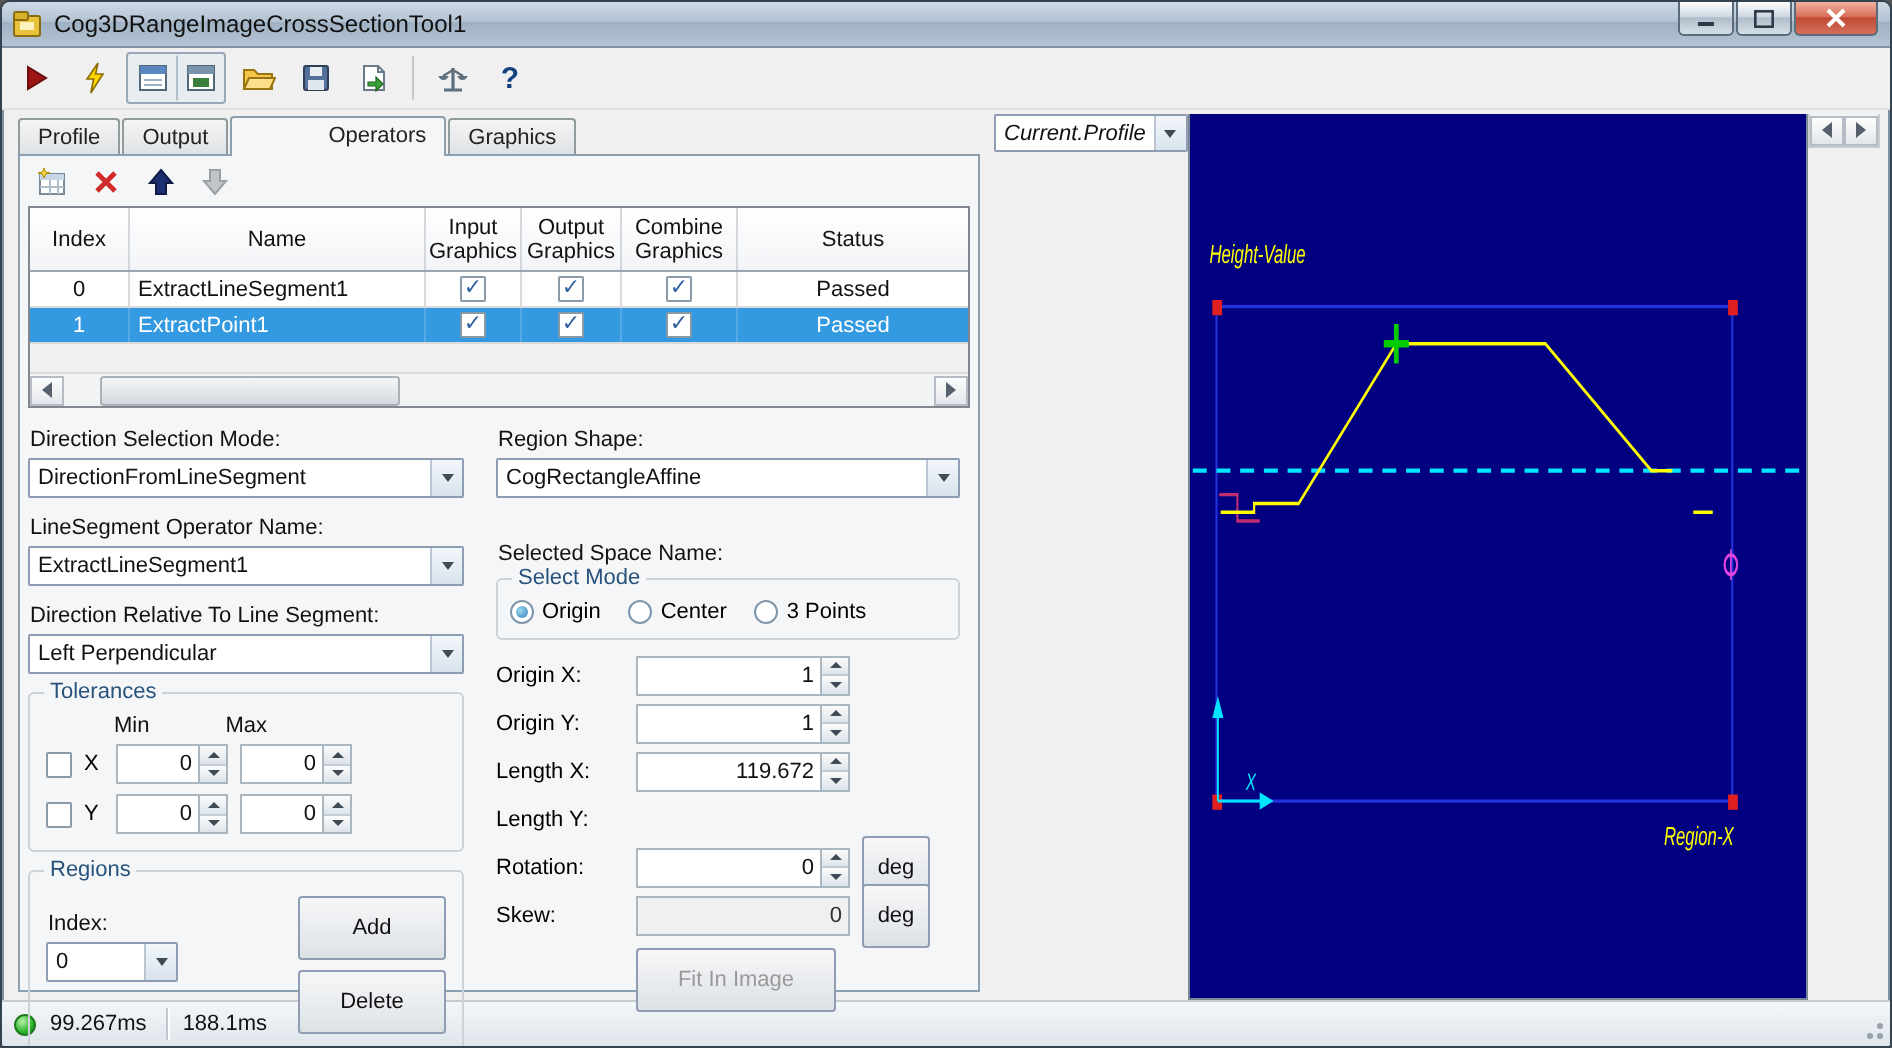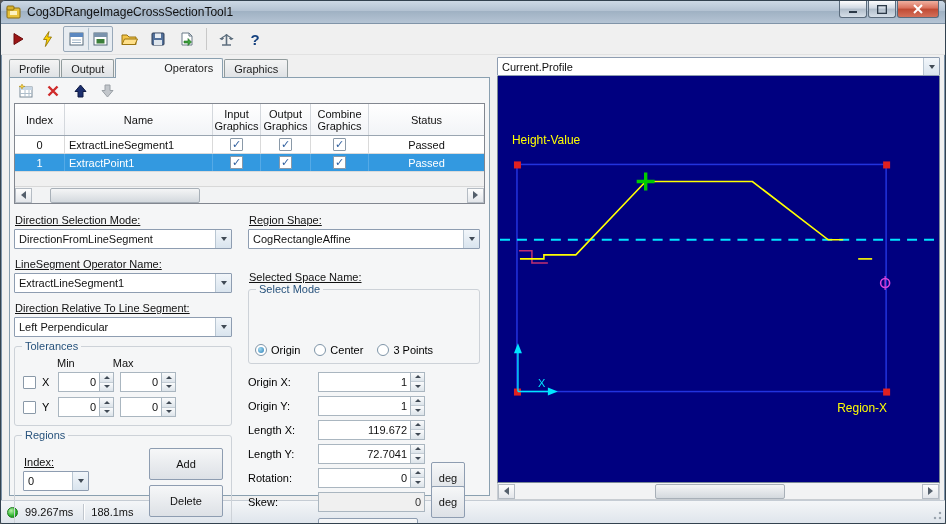--- a/index.html
+++ b/index.html
@@ -24,21 +24,21 @@
   .tbtn{ width:26px; height:26px; display:flex; align-items:center; justify-content:center;
     border:1px solid transparent; border-radius:2px; cursor:pointer; }
   .tool-group{ display:flex; border:1px solid #98a8b8; border-radius:2px; background:#e7ecf1; }
   .tool-group .tbtn{ width:24px; height:24px; }
   .tool-group .tbtn + .tbtn{ border-left:1px solid #aebecb; }
   .tsep{ width:1px; height:22px; background:#c8c8c8; margin:0 3px; }
   .help-q{ font-size:15px; font-weight:bold; color:#14407e; }
   
   .main{ flex:1; display:flex; min-height:0; }
   .left{ width:493px; flex:0 0 493px; padding:2px 0 0 8px; }
-  .right{ flex:1; display:flex; flex-direction:column; padding:2px 5px 0 3px; min-width:0; }
+  .right{ flex:1; display:flex; padding:2px 5px 0 3px; min-width:0;font-style:italic; }
   
   .tabs{ display:flex; height:20px; align-items:flex-end; }
   .tab{ font-size:11px; padding:3px 9px 2px; border:1px solid #919b9c; border-bottom:none;
     background:linear-gradient(#f4f4f4,#dfe2e5); border-radius:2px 2px 0 0; margin-right:1px;
     cursor:pointer; color:#222; }
   .tab.active{ background:#f5f6f7; position:relative; top:1px; padding-bottom:4px; z-index:2;
     border-color:#8aa0b0;padding-left:48px; }
   .page{ border:1px solid #8aa0b0; background:#f5f6f7; height:419px; width:481px;
     padding:3px 4px; display:flex; flex-direction:column; position:relative; z-index:1; }
   
@@ -68,21 +68,21 @@
   .sb-track{ flex:1; position:relative; height:15px; }
   .sb-thumb{ position:absolute; top:0; height:15px; background:linear-gradient(#f4f5f6,#d4d9de);
     border:1px solid #a8b0b8; border-radius:2px; cursor:grab; }
   .tri{ width:0; height:0; }
   .tri.l{ border-top:4px solid transparent; border-bottom:4px solid transparent; border-right:5px solid #55606c; }
   .tri.r{ border-top:4px solid transparent; border-bottom:4px solid transparent; border-left:5px solid #55606c; }
   
   .forms{ display:flex; padding-top:8px; gap:16px; }
   .fcol-left{ width:218px; }
   .fcol-right{ width:232px; }
-  .flabel{ font-size:11px; color:#111; margin:2px 0 3px 1px;text-decoration:underline; }
+  .flabel{ font-size:11px; color:#111; margin:2px 0 3px 1px; }
   .combo{ height:20px; border:1px solid #8e9db1; background:#fff; display:flex; align-items:center;
     cursor:pointer; border-radius:1px; }
   .combo .ctext{ flex:1; font-size:11px; padding:0 4px; color:#111; white-space:nowrap; overflow:hidden; }
   .combo .cbtn{ width:16px; align-self:stretch; background:linear-gradient(#f2f6fa,#d9e4ee);
     border-left:1px solid #b9c6d2; display:flex; align-items:center; justify-content:center; }
   .arr-dn{ width:0; height:0; border-left:3.5px solid transparent; border-right:3.5px solid transparent;
     border-top:4px solid #404a55; }
   .arr-up-s{ width:0; height:0; border-left:3px solid transparent; border-right:3px solid transparent;
     border-bottom:3.5px solid #404a55; }
   .arr-dn-s{ width:0; height:0; border-left:3px solid transparent; border-right:3px solid transparent;
@@ -105,21 +105,21 @@
   .tol-row{ display:flex; align-items:center; gap:6px; margin-bottom:5px; }
   .tol-row .axis{ font-size:11px; width:10px; }
   .tol-row .spin{ width:56px; }
   
   .regions-body{ display:flex; align-items:flex-start; gap:10px; }
   .btn{ height:32px; border:1px solid #8e9db1; border-radius:2px; font-size:11px; color:#111;
     background:linear-gradient(#f6f7f8,#dde1e6); display:flex; align-items:center; justify-content:center;
     cursor:pointer; }
   .btn.disabled{ color:#9a9a9a; cursor:default; }
   
-  .radio-row{ display:flex; gap:14px; align-items:center;margin-top:44px; }
+  .radio-row{ display:flex; gap:14px; align-items:center; }
   .radio{ display:flex; align-items:center; gap:4px; font-size:11px; cursor:pointer; }
   .radio .dotbox{ width:12px; height:12px; border:1px solid #7f95a8; border-radius:50%; background:#fff;
     display:flex; align-items:center; justify-content:center; }
   .radio.sel .dotbox::after{ content:""; width:6px; height:6px; border-radius:50%;
     background:radial-gradient(circle at 35% 35%, #9fd8ef, #2f7fb8); }
   .frow{ display:flex; align-items:center; margin-bottom:3px; height:21px; }
   .frow .flbl{ font-size:11px; width:70px; }
   .frow .spin{ width:107px; }
   .frow .flatfield{ width:107px; }
   .degbtn{ width:34px; margin-left:6px; }
@@ -501,31 +501,20 @@
                       <i class="arr-up-s"></i>
                     </span>
                     <span>
                       <i class="arr-dn-s"></i>
                     </span>
                   </span>
               </div>
             </div>
             <div class="frow">
               <span class="flbl">Length Y:</span>
-              <div class="spin">
-                <span class="val">72.7041</span>
-                <span class="btns">
-                    <span>
-                      <i class="arr-up-s"></i>
-                    </span>
-                    <span>
-                      <i class="arr-dn-s"></i>
-                    </span>
-                  </span>
-              </div>
             </div>
             <div class="frow">
               <span class="flbl">Rotation:</span>
               <div class="spin">
                 <span class="val">0</span>
                 <span class="btns">
                     <span>
                       <i class="arr-up-s"></i>
                     </span>
                     <span>

